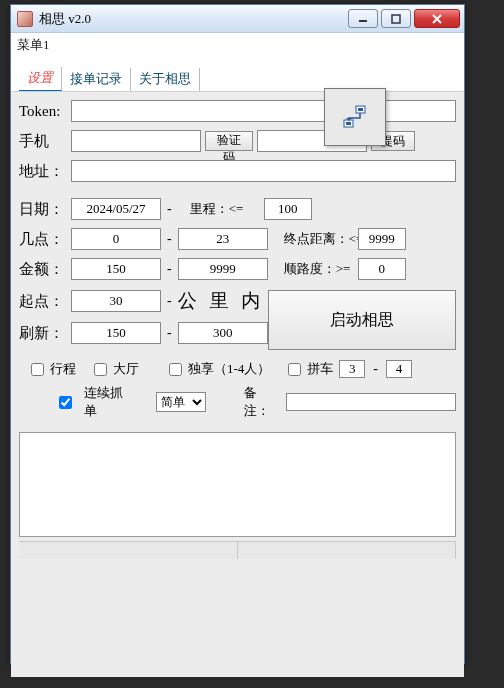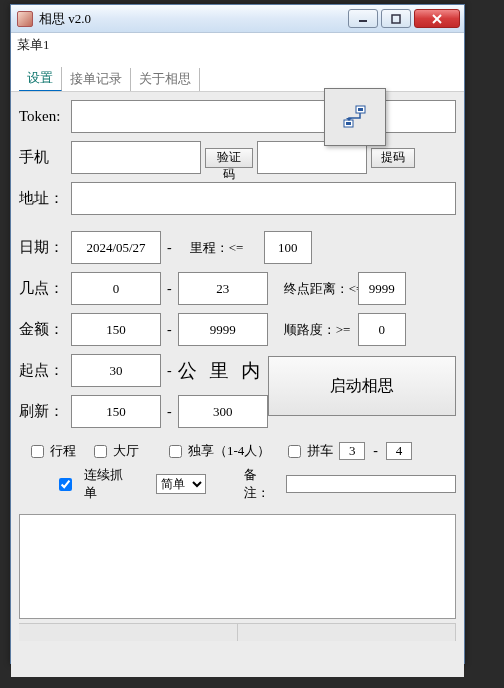--- a/index.html
+++ b/index.html
@@ -66,26 +66,27 @@
   .tabs {
     display: flex;
     align-items: flex-end;
     gap: 0;
     padding: 0 0 0 2px;
     font-size: 13px;
   }
   .tab {
     padding: 2px 8px 3px 8px;
     border-right: 1px solid #bbb;
-    color: #737373;
+    color: #0c4a6e;
     cursor: pointer;
   }
   .tab.active {
     border-bottom: 1px solid #006ac1;
-    color: #0f766e;
+    color: #ef4444;
+    font-style: italic;
   }
   
   .body {
     border-top: 1px solid #d0d0d0;
     padding: 8px 8px 6px 8px;
     background: #ececec;
     position: relative;
     height: calc(100% - 28px - 44px);
   }
   .row {
@@ -94,21 +95,21 @@
     margin-bottom: 8px;
     gap: 4px;
   }
   .lbl {
     width: 48px;
     font-size: 15px;
     font-family: "KaiTi","楷体",serif;
     padding-right: 2px;
   }
   .inp {
-    height: 33px;
+    height: 22px;
     border: 1px solid #888;
     background: #fff;
     padding: 2px 4px;
     font-size: 13px;
     font-family: inherit;
     text-align: center;
   }
   .inp.left { text-align: left; }
   .btn-sm {
     height: 20px;

